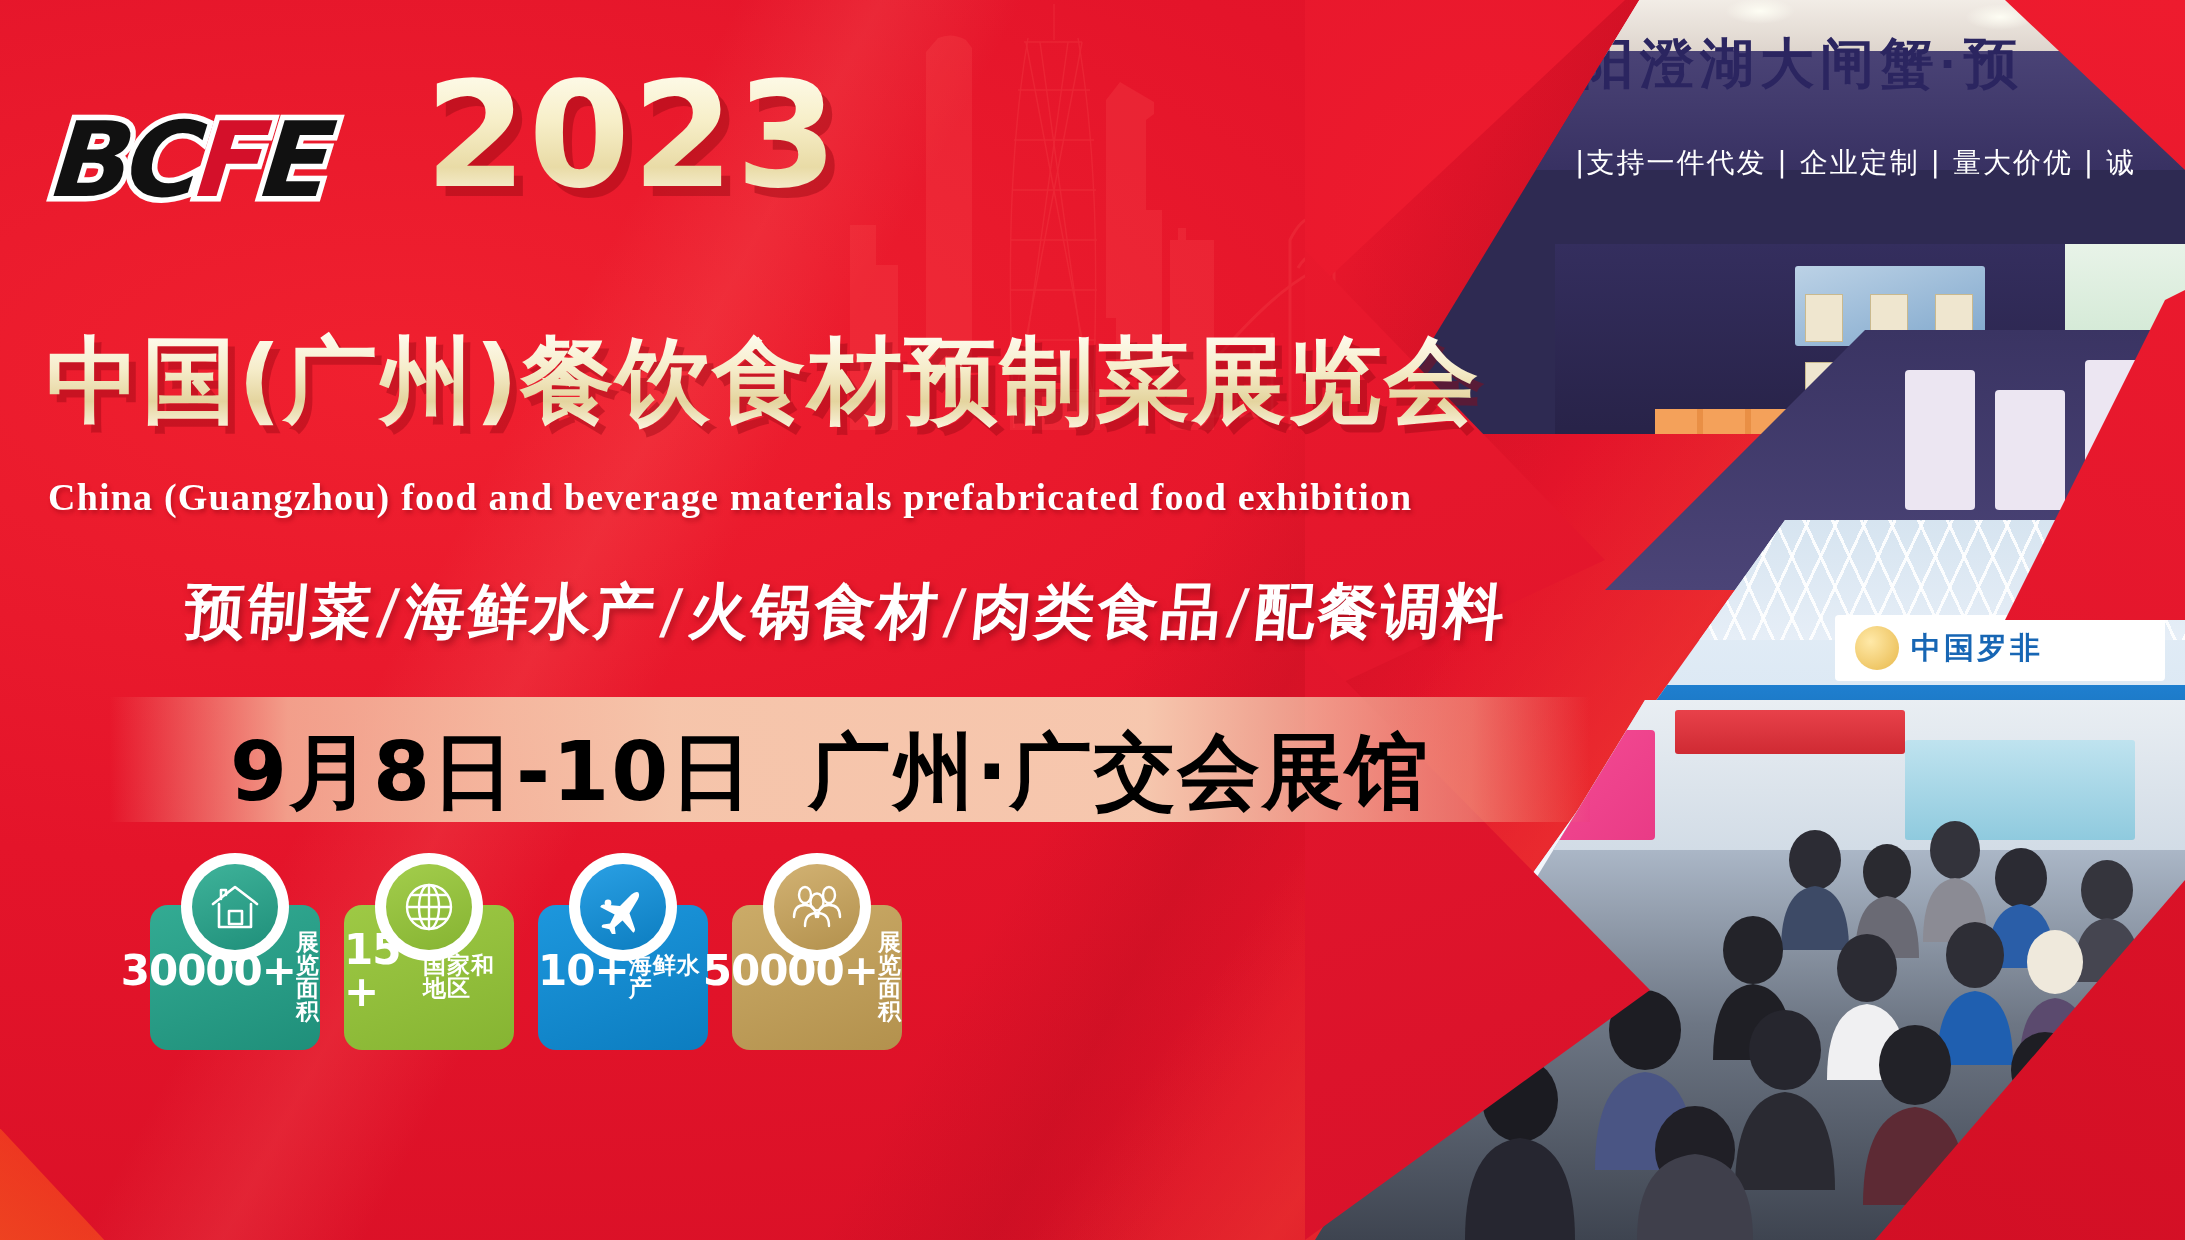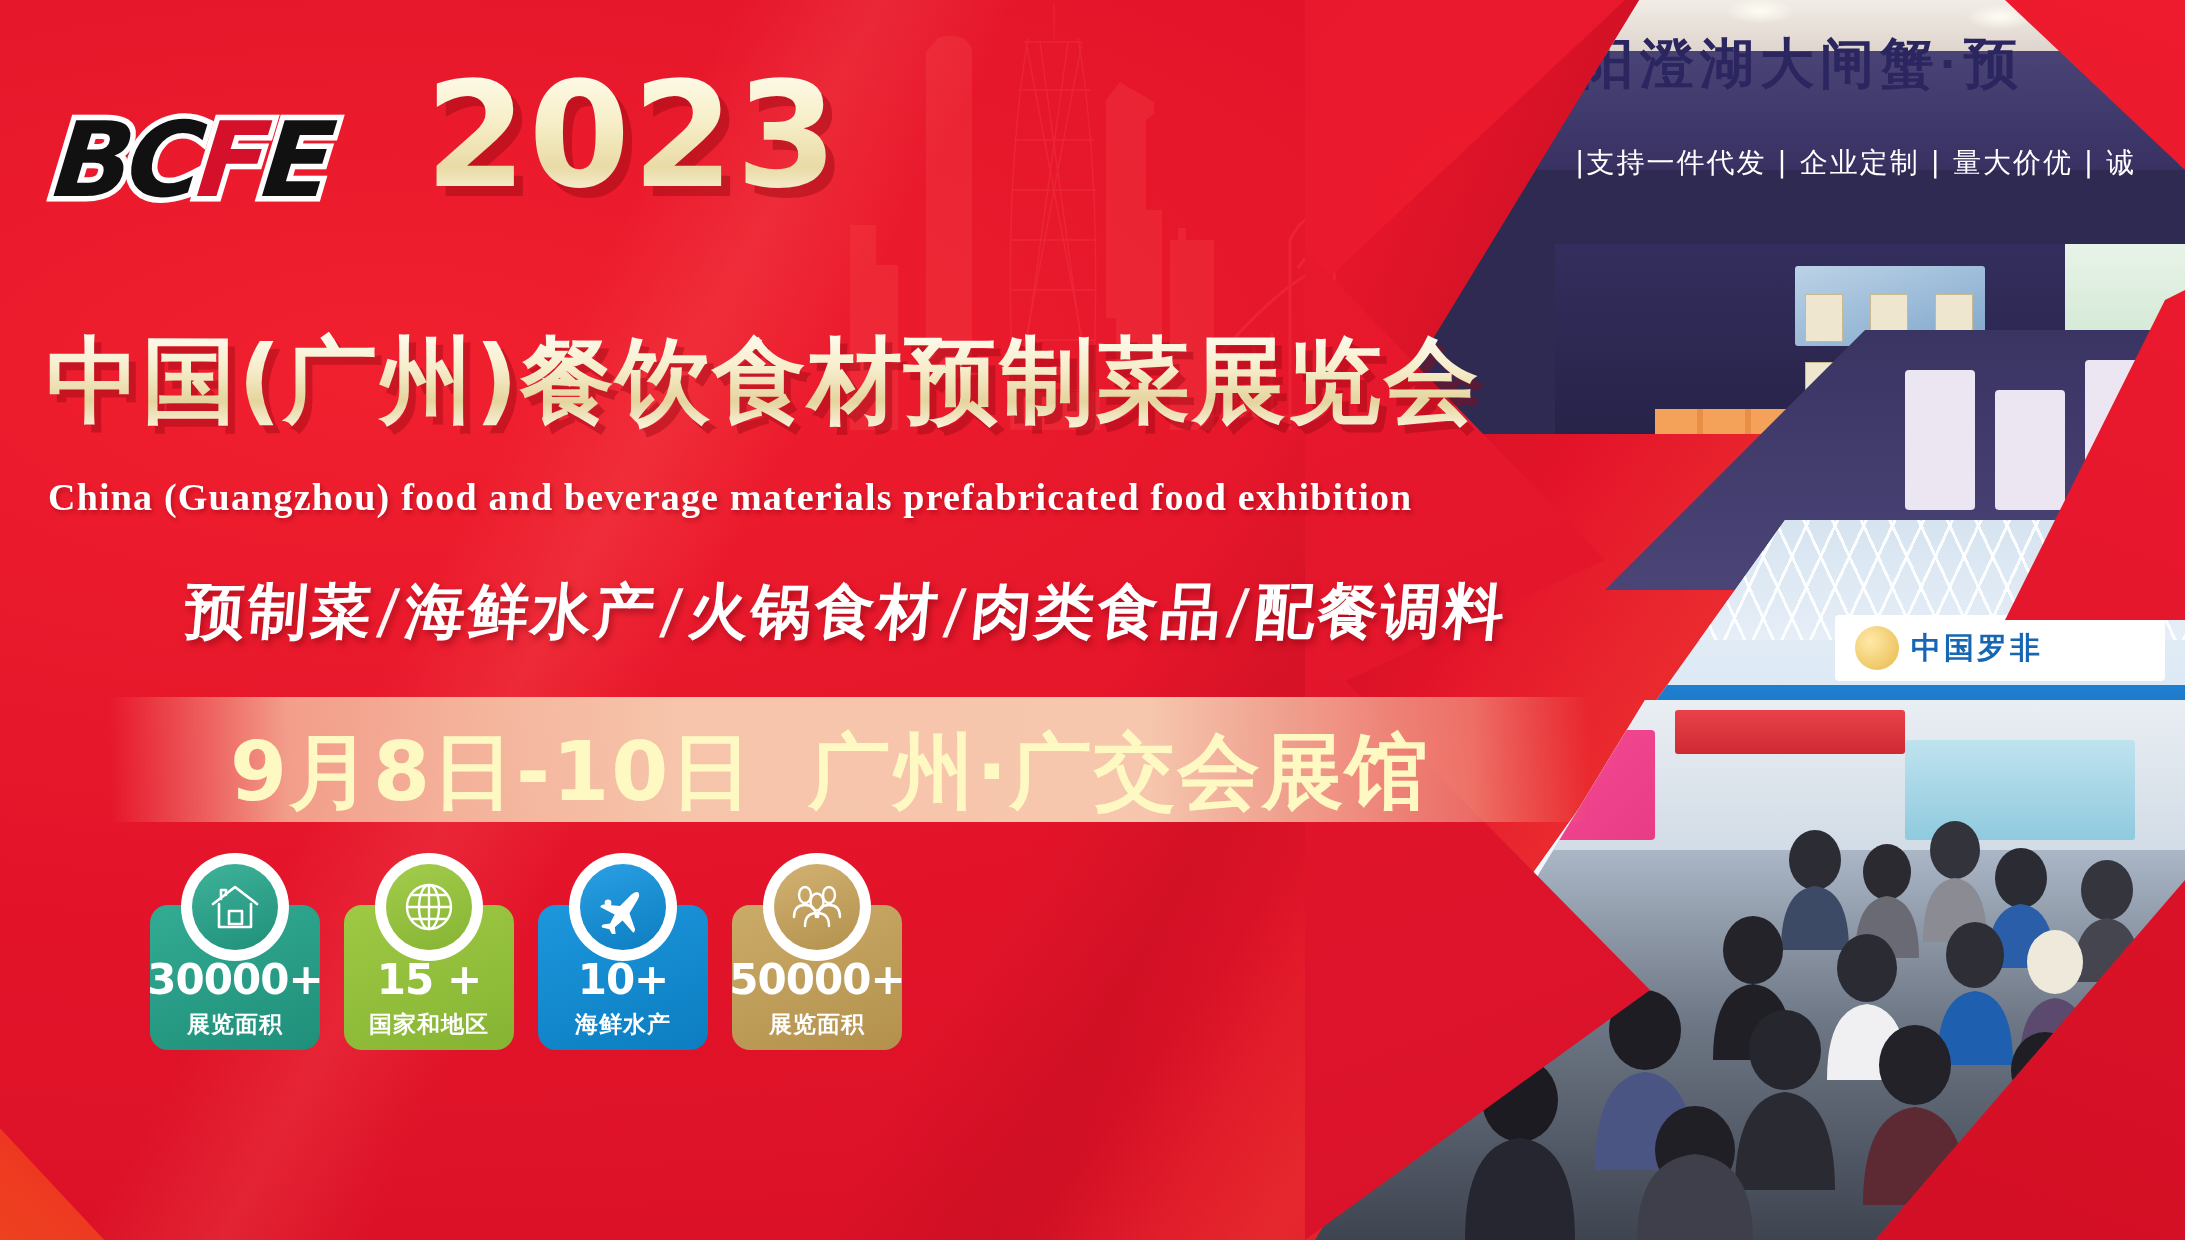--- a/index.html
+++ b/index.html
@@ -260,30 +260,30 @@
       rgba(246,203,170,.75) 12%,
       rgba(247,211,181,.92) 38%,
       rgba(248,214,185,.92) 70%,
       rgba(244,180,150,.55) 92%,
       rgba(237,26,45,.05) 100%);
   }
   .band-inner{
     position:absolute;left:230px;top:718px;
     font-family:"DejaVu Sans",sans-serif;
     font-weight:bold;font-size:82px;letter-spacing:2px;
-    color:#fef9c3;white-space:nowrap;
+    color:#000000;white-space:nowrap;
   }
   .band-inner .gap{display:inline-block;width:54px;}
 
   
   .stats{position:absolute;left:150px;top:905px;display:flex;gap:24px;align-items:flex-end;}
   .stat{position:relative;width:170px;}
   .stat .card{
     width:170px;height:145px;border-radius:18px;
-    display:flex;flex-direction:column;align-items:center;justify-content:flex-end;
+    display:flex;align-items:center;justify-content:flex-end;
     padding-bottom:14px;box-sizing:border-box;
   }
   .stat .num{
     color:#fff;font-family:"DejaVu Sans",sans-serif;font-weight:bold;
     font-size:42px;line-height:1;letter-spacing:-1px;
   }
   .stat .lbl{
     color:#fff;font-family:"DejaVu Sans",sans-serif;font-weight:bold;
     font-size:23px;line-height:1;margin-top:12px;letter-spacing:1px;
   }

